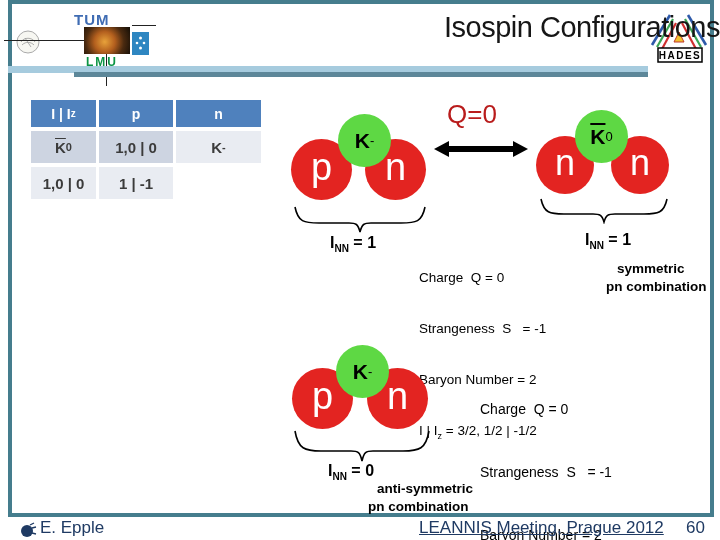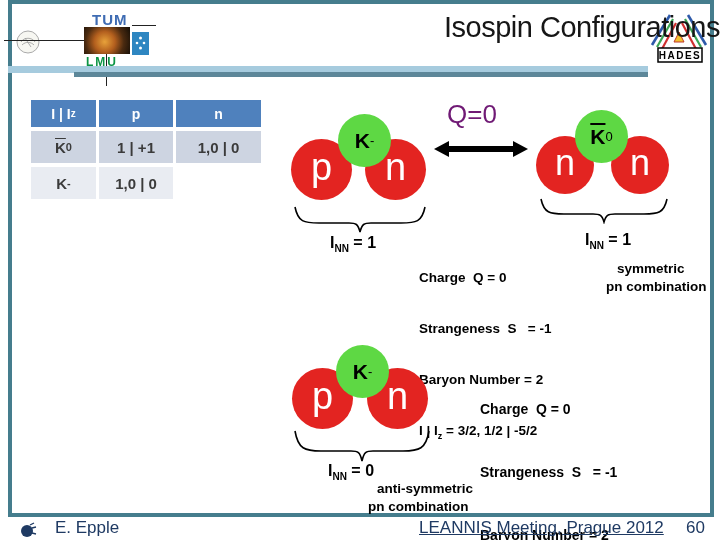--- a/index.html
+++ b/index.html
@@ -4,21 +4,21 @@
 <style>
   html,body{margin:0;padding:0;}
   body{width:720px;height:540px;background:#fff;position:relative;overflow:hidden;
        font-family:"Liberation Sans", sans-serif;color:#000;}
   .abs{position:absolute;}
   .frame{left:8px;top:0;width:706px;height:517px;border:4px solid #457d8d;box-sizing:border-box;}
   .title{left:0;top:11px;width:720px;text-align:right;font-size:29px;color:#161616;letter-spacing:-0.5px;}
   .ul-light{left:8px;top:66px;width:640px;height:7px;background:#a6cbde;}
   .ul-dark{left:74px;top:72px;width:574px;height:5px;background:#5d8799;}
   
-  .tum{left:92px;top:11px;font-size:15px;font-weight:bold;color:#3f6cb3;letter-spacing:1px;}
+  .tum{left:74px;top:11px;font-size:15px;font-weight:bold;color:#3f6cb3;letter-spacing:1px;}
   .lmu{left:86px;top:55px;font-size:12px;font-weight:bold;color:#0b9444;letter-spacing:2px;}
   .photo{left:84px;top:27px;width:46px;height:27px;
          background:radial-gradient(circle at 45% 55%, #e8a23a 0%, #b35f1e 35%, #4a2a10 65%, #120d06 100%);}
   .hline1{left:4px;top:40px;width:80px;height:1px;background:#222;}
   .vline1{left:106px;top:52px;width:1px;height:34px;background:#222;}
   .hline2{left:132px;top:25px;width:24px;height:1px;background:#222;}
   
   .isotable{left:31px;top:100px;display:grid;grid-template-columns:65px 74px 85px;gap:4px 3px;}
   .tcell{display:flex;align-items:center;justify-content:center;}
   .thead{height:27px;background:#4f81bd;color:#fff;font-weight:bold;font-size:14px;}
@@ -27,25 +27,25 @@
   .r2{background:#e9ecf2;}
   sub{font-size:10px;}
   sup{font-size:11px;}
   .ovl{text-decoration:overline;}
   
   .circle{position:absolute;border-radius:50%;display:flex;align-items:center;justify-content:center;}
   .kaon{width:53px;height:53px;background:#5ed844;z-index:3;font-size:21px;font-weight:bold;color:#000;}
   .kaon sup{font-size:13px;font-weight:normal;}
   .nucleon{width:61px;height:61px;background:#e32421;z-index:2;color:#fff;font-size:38px;padding-bottom:4px;box-sizing:border-box;}
   .nucleon.small{width:58px;height:58px;font-size:36px;}
-  .qlabel{left:447px;top:99px;font-size:26px;color:#701a75;text-align:right;}
+  .qlabel{left:447px;top:99px;font-size:26px;color:#b91c1c;text-align:right;}
   .inn{font-weight:bold;font-size:16px;color:#000;}
   .inn sub{font-size:10px;}
   .note{font-weight:bold;font-size:13.5px;color:#000;}
-  .props{font-weight:bold;color:#000;white-space:pre;}
+  .props{font-weight:normal;color:#000;white-space:pre;}
   .props .pline{display:block;}
   .props sub{font-size:9px;}
   .props-top{left:419px;top:235px;font-size:13.5px;line-height:17px;}
   .props-bottom{left:480px;top:357px;font-size:14px;line-height:21px;}
   .footer-text{font-size:17px;color:#1f3a63;}
 </style>
 </head>
 <body>
 
 <div class="abs frame"></div>
@@ -89,28 +89,28 @@
       <span>I | I</span>
       <sub>z</sub>
     </div>
   <div class="tcell thead">p</div>
   <div class="tcell thead">n</div>
 
   <div class="tcell trow r1">
       <span class="ovl">K</span>
       <sup>0</sup>
     </div>
-  <div class="tcell trow r1">1 | +1</div>
   <div class="tcell trow r1">1,0 | 0</div>
 
   <div class="tcell trow r2">
       <span>K</span>
       <sup>-</sup>
     </div>
   <div class="tcell trow r2">1,0 | 0</div>
+  <div class="tcell trow r2">1 | -1</div>
 </div>
 
 <div class="circle kaon" style="left:338px;top:114px;">
     <span>K</span>
     <sup>-</sup>
   </div>
 <div class="circle nucleon" style="left:291px;top:139px;">p</div>
 <div class="circle nucleon" style="left:365px;top:139px;">n</div>
 <svg class="abs" style="left:292px;top:204px;" width="136" height="30" viewBox="0 0 136 30">
   <path d="M3,3 C6,18 12,19 27,19 L57,19 C64,19 66,20 68,28 C70,20 72,19 79,19 L109,19 C124,19 130,18 133,3" fill="none" stroke="#000" stroke-width="1.6"></path>
@@ -134,21 +134,21 @@
   <path d="M3,3 C6,17 12,18 26,18 L55,18 C62,18 64,19 66,26 C68,19 70,18 77,18 L106,18 C120,18 126,17 129,3" fill="none" stroke="#000" stroke-width="1.6"></path>
 </svg>
 <div class="abs inn" style="left:585px;top:231px;"><span>I</span><sub>NN</sub><span style="white-space:pre;"> = 1</span></div>
 <div class="abs note" style="left:617px;top:261px;">symmetric</div>
 <div class="abs note" style="left:606px;top:279px;">pn combination</div>
 
 <div class="abs props props-top">
   <span class="pline">Charge  Q = 0</span>
   <span class="pline">Strangeness  S   = -1</span>
   <span class="pline">Baryon Number = 2</span>
-  <span class="pline"><span>I | I</span><sub>z</sub><span> = 3/2, 1/2 | -5/2</span></span>
+  <span class="pline"><span>I | I</span><sub>z</sub><span> = 3/2, 1/2 | -1/2</span></span>
 </div>
 
 <div class="circle kaon" style="left:336px;top:345px;">
     <span>K</span>
     <sup>-</sup>
   </div>
 <div class="circle nucleon" style="left:292px;top:368px;">p</div>
 <div class="circle nucleon" style="left:367px;top:368px;">n</div>
 <svg class="abs" style="left:292px;top:428px;" width="140" height="36" viewBox="0 0 140 36">
   <path d="M3,3 C6,21 13,23 29,23 L59,23 C66,23 68,24 70,33 C72,24 74,23 81,23 L111,23 C127,23 134,21 137,3" fill="none" stroke="#000" stroke-width="1.6"></path>
@@ -161,15 +161,15 @@
   <span class="pline">Charge  Q = 0</span>
   <span class="pline">Strangeness  S   = -1</span>
   <span class="pline">Baryon Number = 2</span>
   
 </div>
 
 <svg class="abs" style="left:20px;top:521px;" width="18" height="17">
   <circle cx="7" cy="10" r="6" fill="#1f3a63"></circle>
   <path d="M10,4 L14,2 M12,7 L16,6 M12,12 L16,13" stroke="#1f3a63" stroke-width="1.3" fill="none"></path>
 </svg>
-<div class="abs footer-text" style="left:55px;top:518px;">E. Epple</div>
+<div class="abs footer-text" style="left:40px;top:518px;">E. Epple</div>
 <div class="abs footer-text" style="left:419px;top:518px;text-decoration:underline;">LEANNIS Meeting, Prague 2012</div>
 <div class="abs footer-text" style="left:686px;top:518px;">60</div>
 
 </body></html>

